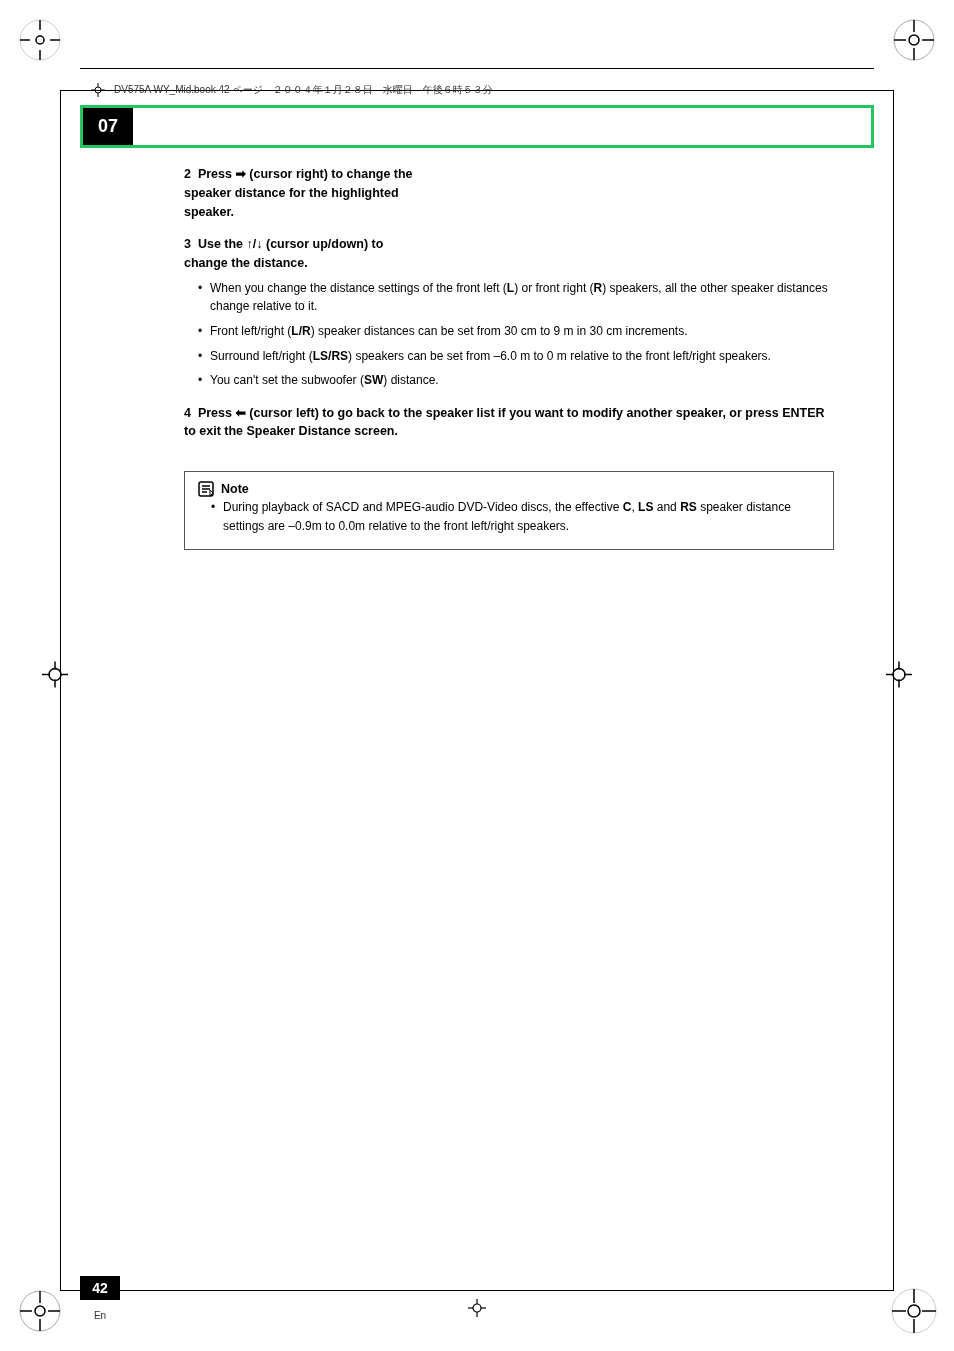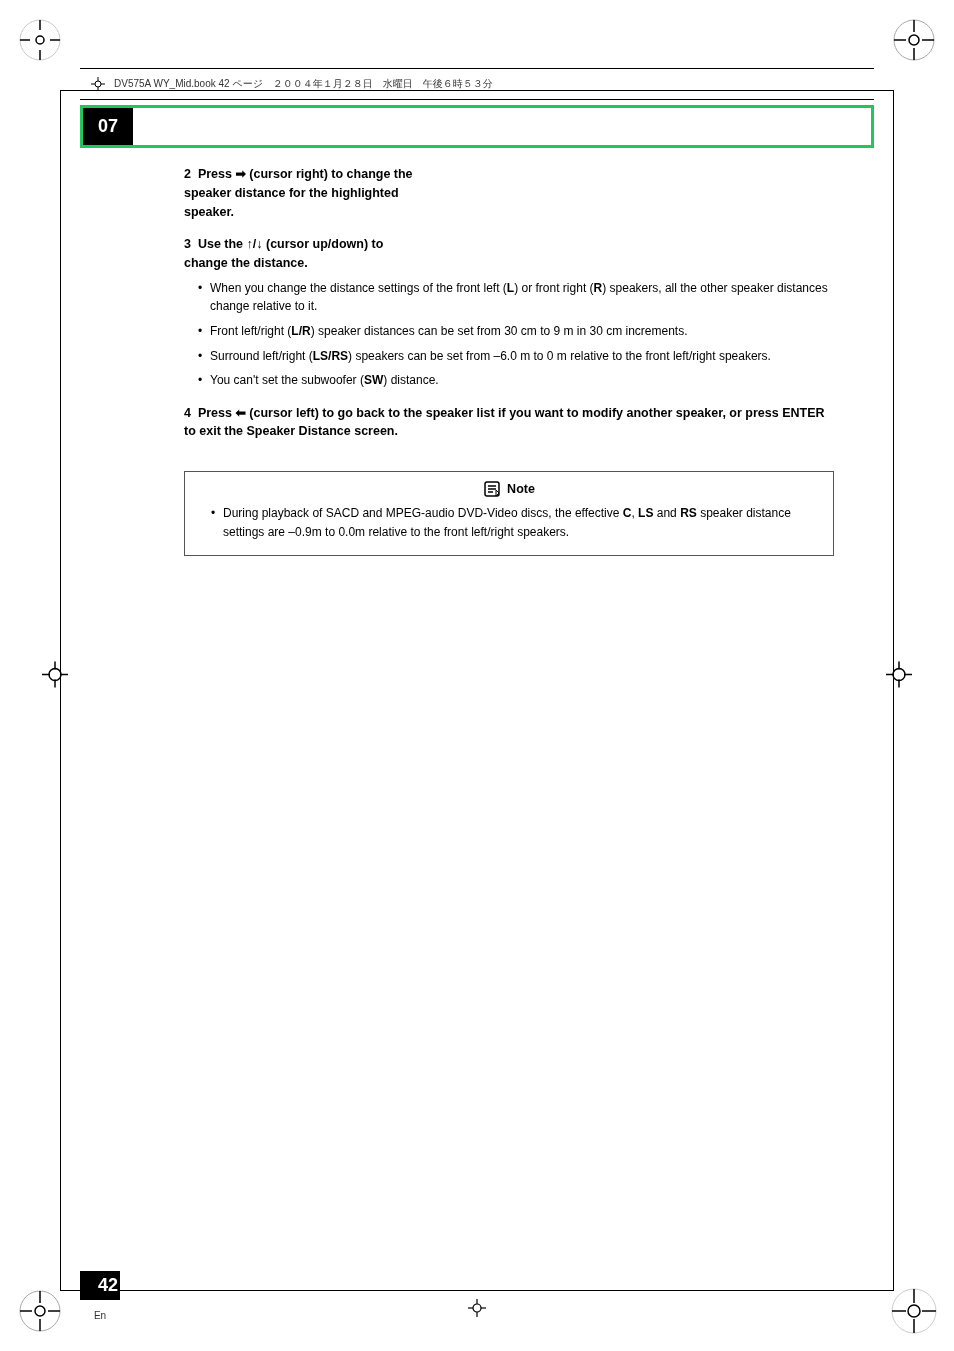--- a/index.html
+++ b/index.html
@@ -46,21 +46,21 @@
     
     .top-meta {
       position: absolute;
       top: 68px;
       left: 80px;
       right: 80px;
       font-size: 10px;
       color: #333;
       border-top: 1px solid #000;
       border-bottom: 1px solid #000;
-      padding: 7px 10px;
+      padding: 13px 10px;
       display: flex;
       align-items: center;
     }
 
     .top-meta-crosshair {
       width: 16px;
       height: 16px;
       margin-right: 8px;
       flex-shrink: 0;
     }
@@ -140,22 +140,20 @@
       padding: 8px 12px;
       display: inline-block;
       min-width: 200px;
     }
 
     .note-title {
       display: flex;
       align-items: center;
       font-weight: bold;
       font-size: 12.5px;
-      margin-bottom: 6px;
-      justify-content: center;
     }
 
     .note-icon {
       width: 18px;
       height: 18px;
       margin-right: 6px;
       flex-shrink: 0;
     }
 
     .note-content {
@@ -169,25 +167,25 @@
       bottom: 30px;
       left: 80px;
       display: flex;
       flex-direction: column;
       align-items: center;
     }
 
     .page-number-box {
       background: #000;
       color: #fff;
-      font-size: 18px;
+      font-size: 14px;
       font-weight: bold;
       padding: 4px 2px;
       min-width: 40px;
-      text-align: right;
+      text-align: center;
     }
 
     .page-lang {
       font-size: 10px;
       color: #333;
       margin-top: 10px;
     }
 
     
     .bottom-center-mark {

